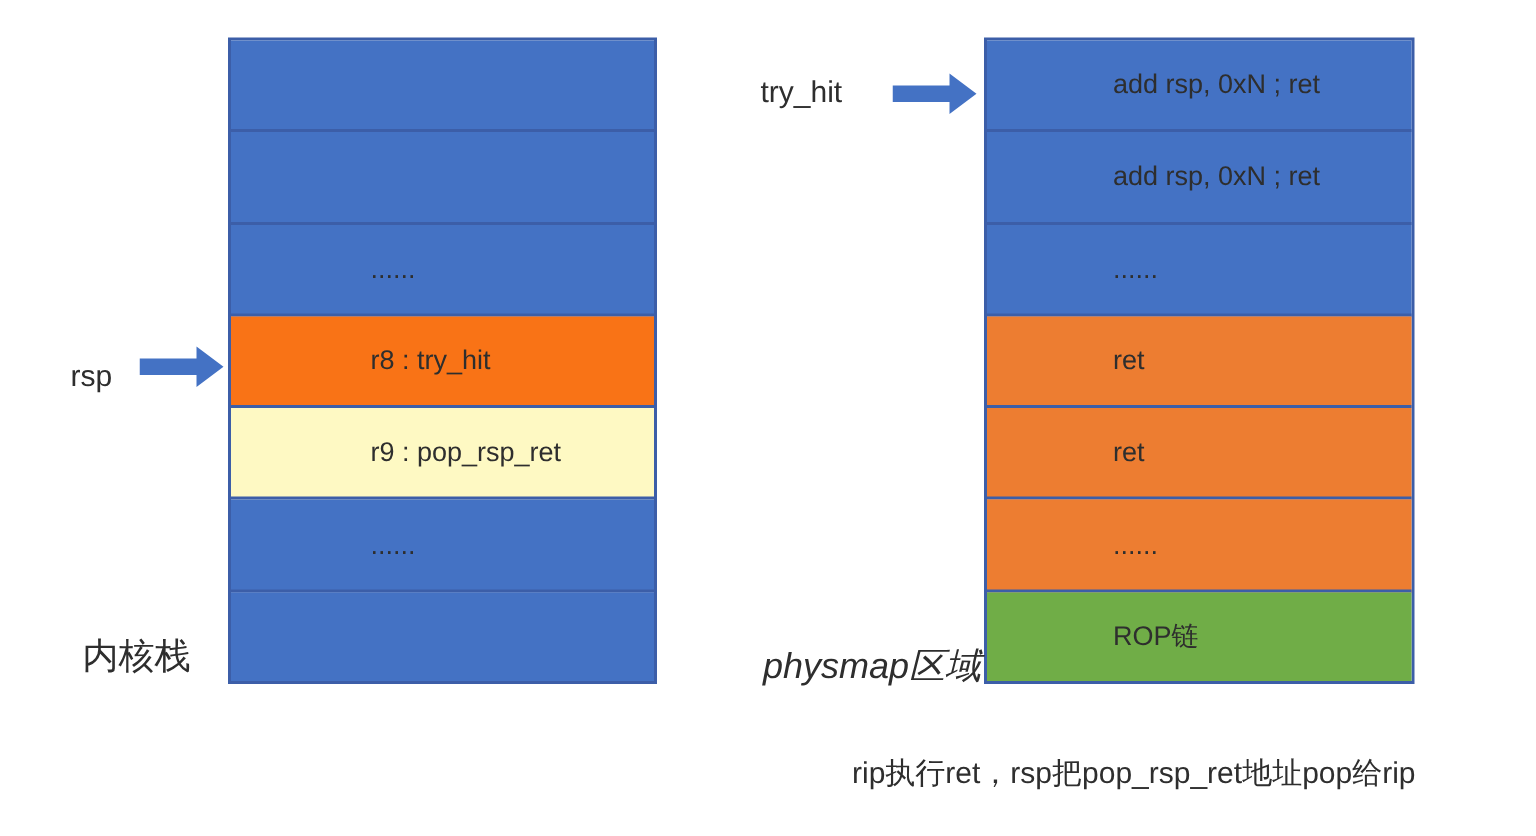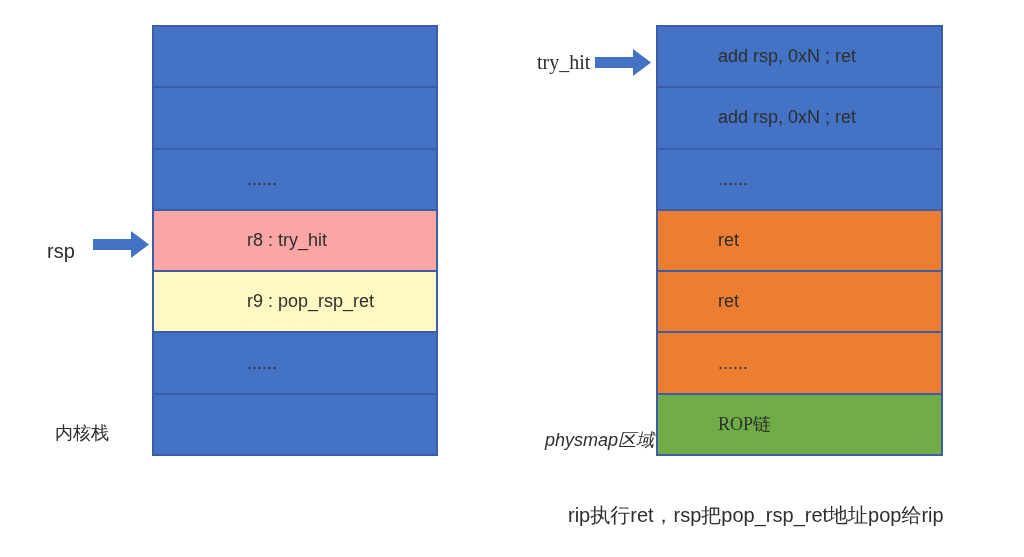--- a/index.html
+++ b/index.html
@@ -11,24 +11,24 @@
   .stack{
     position:absolute;top:25px;height:431px;box-sizing:border-box;
     border:2px solid var(--border);display:flex;flex-direction:column;
   }
   .stack-left{left:152px;width:286px;}
   .stack-right{left:656px;width:287px;}
   .row{
     flex:1 1 0;box-sizing:border-box;border-bottom:2px solid var(--border);
     display:flex;align-items:center;font-size:18px;color:#2e2e2e;
   }
-  .row:last-child{border-bottom:none;font-family:Liberation Serif, serif;}
+  .row:last-child{border-bottom:none;}
   .stack-left .row{padding-left:93px;}
-  .stack-right .row{padding-left:60px;}
-  .side-label{position:absolute;font-size:18px;color:#2e2e2e;white-space:nowrap;}
+  .stack-right .row{padding-left:84px;}
+  .side-label{position:absolute;font-size:24px;color:#2e2e2e;white-space:nowrap;}
   .pointer-label{position:absolute;font-size:20px;color:#2e2e2e;white-space:nowrap;}
   .arrow{position:absolute;width:57px;height:29px;}
   .caption{position:absolute;font-size:20px;color:#2e2e2e;white-space:nowrap;}
 </style>
 </head>
 <body>
 
 <div class="canvas">
 
   <div class="pointer-label" style="left:47px;top:240px;">rsp</div>
@@ -39,37 +39,37 @@
   <div class="stack stack-left">
     <div class="row" style="background: rgb(68, 114, 196);">
         <span></span>
       </div>
     <div class="row" style="background: rgb(68, 114, 196);">
         <span></span>
       </div>
     <div class="row" style="background: rgb(68, 114, 196);">
         <span>......</span>
       </div>
-    <div class="row" style="background: #fca5a5;">
+    <div class="row" style="background: #f97316;">
         <span>r8 : try_hit</span>
       </div>
     <div class="row" style="background: #fef9c3;">
         <span>r9 : pop_rsp_ret</span>
       </div>
     <div class="row" style="background: rgb(68, 114, 196);">
         <span>......</span>
       </div>
     <div class="row" style="background: rgb(68, 114, 196);">
         <span></span>
       </div>
   </div>
 
   <div class="side-label" style="left:55px;top:421px;">内核栈</div>
 
-  <div class="pointer-label" style="left:537px;top:51px;font-family:Liberation Serif, serif;">try_hit</div>
+  <div class="pointer-label" style="left:507px;top:51px;">try_hit</div>
   <svg class="arrow" style="left:595px;top:48px;" viewBox="0 0 57 29">
     <polygon points="0,9 38,9 38,1 56,14.5 38,28 38,20 0,20" style="fill: rgb(68, 114, 196);"></polygon>
   </svg>
 
   <div class="stack stack-right">
     <div class="row" style="background: rgb(68, 114, 196);">
         <span>add rsp, 0xN ; ret</span>
       </div>
     <div class="row" style="background: rgb(68, 114, 196);">
         <span>add rsp, 0xN ; ret</span>

